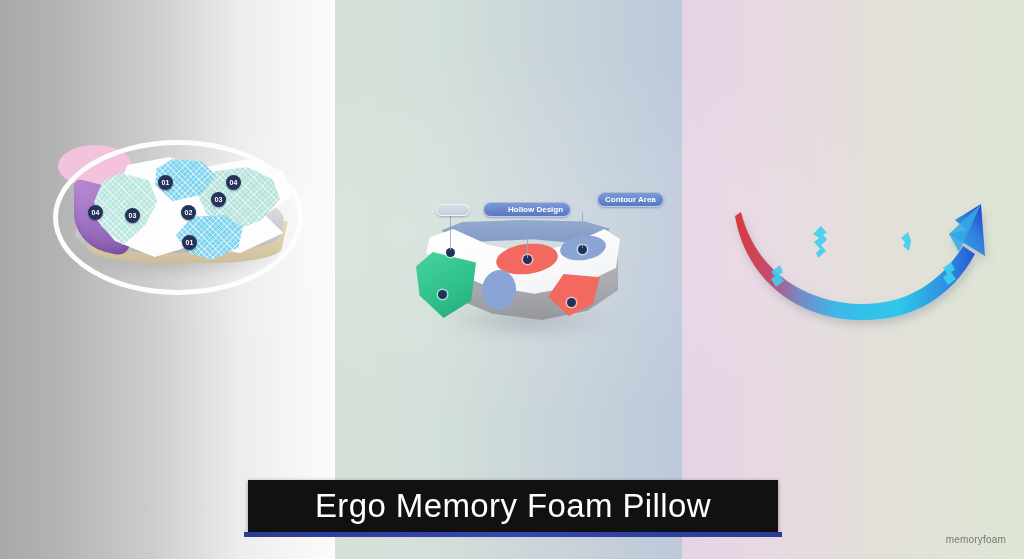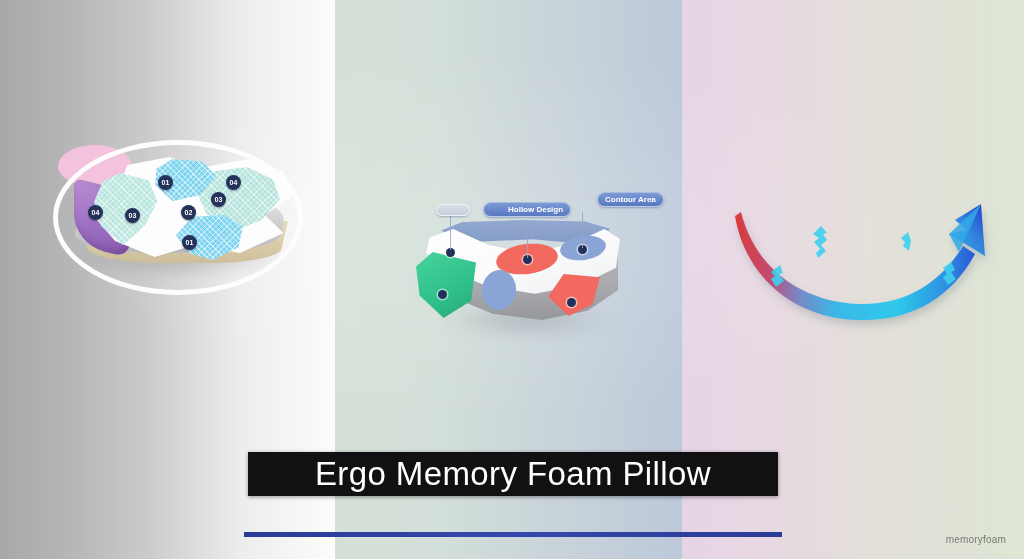--- a/index.html
+++ b/index.html
@@ -154,21 +154,21 @@
     border:1px solid rgba(255,255,255,.7);
     min-width:20px;height:8px;padding:1px 6px;
   }
 
   
   #fig-right{left:735px;top:190px;width:260px;height:135px;}
   #fig-right svg{position:absolute;inset:0;width:100%;height:100%;overflow:visible;}
 
   
   #banner{
-    position:absolute;left:248px;top:452px;width:530px;height:44px;
+    position:absolute;left:248px;top:480px;width:530px;height:52px;
     background:#111114;display:flex;align-items:center;justify-content:center;
     box-shadow:0 1px 4px rgba(0,0,0,.4);
   }
   #banner .title{
     color:#ffffff;font-size:33px;font-weight:400;letter-spacing:.4px;
     font-family:"Liberation Sans",sans-serif;
   }
   #banner-underline{
     position:absolute;left:244px;top:532px;width:538px;height:5px;
     background:linear-gradient(to right,#2b3c96,#3448ad 50%,#2b3c96);

